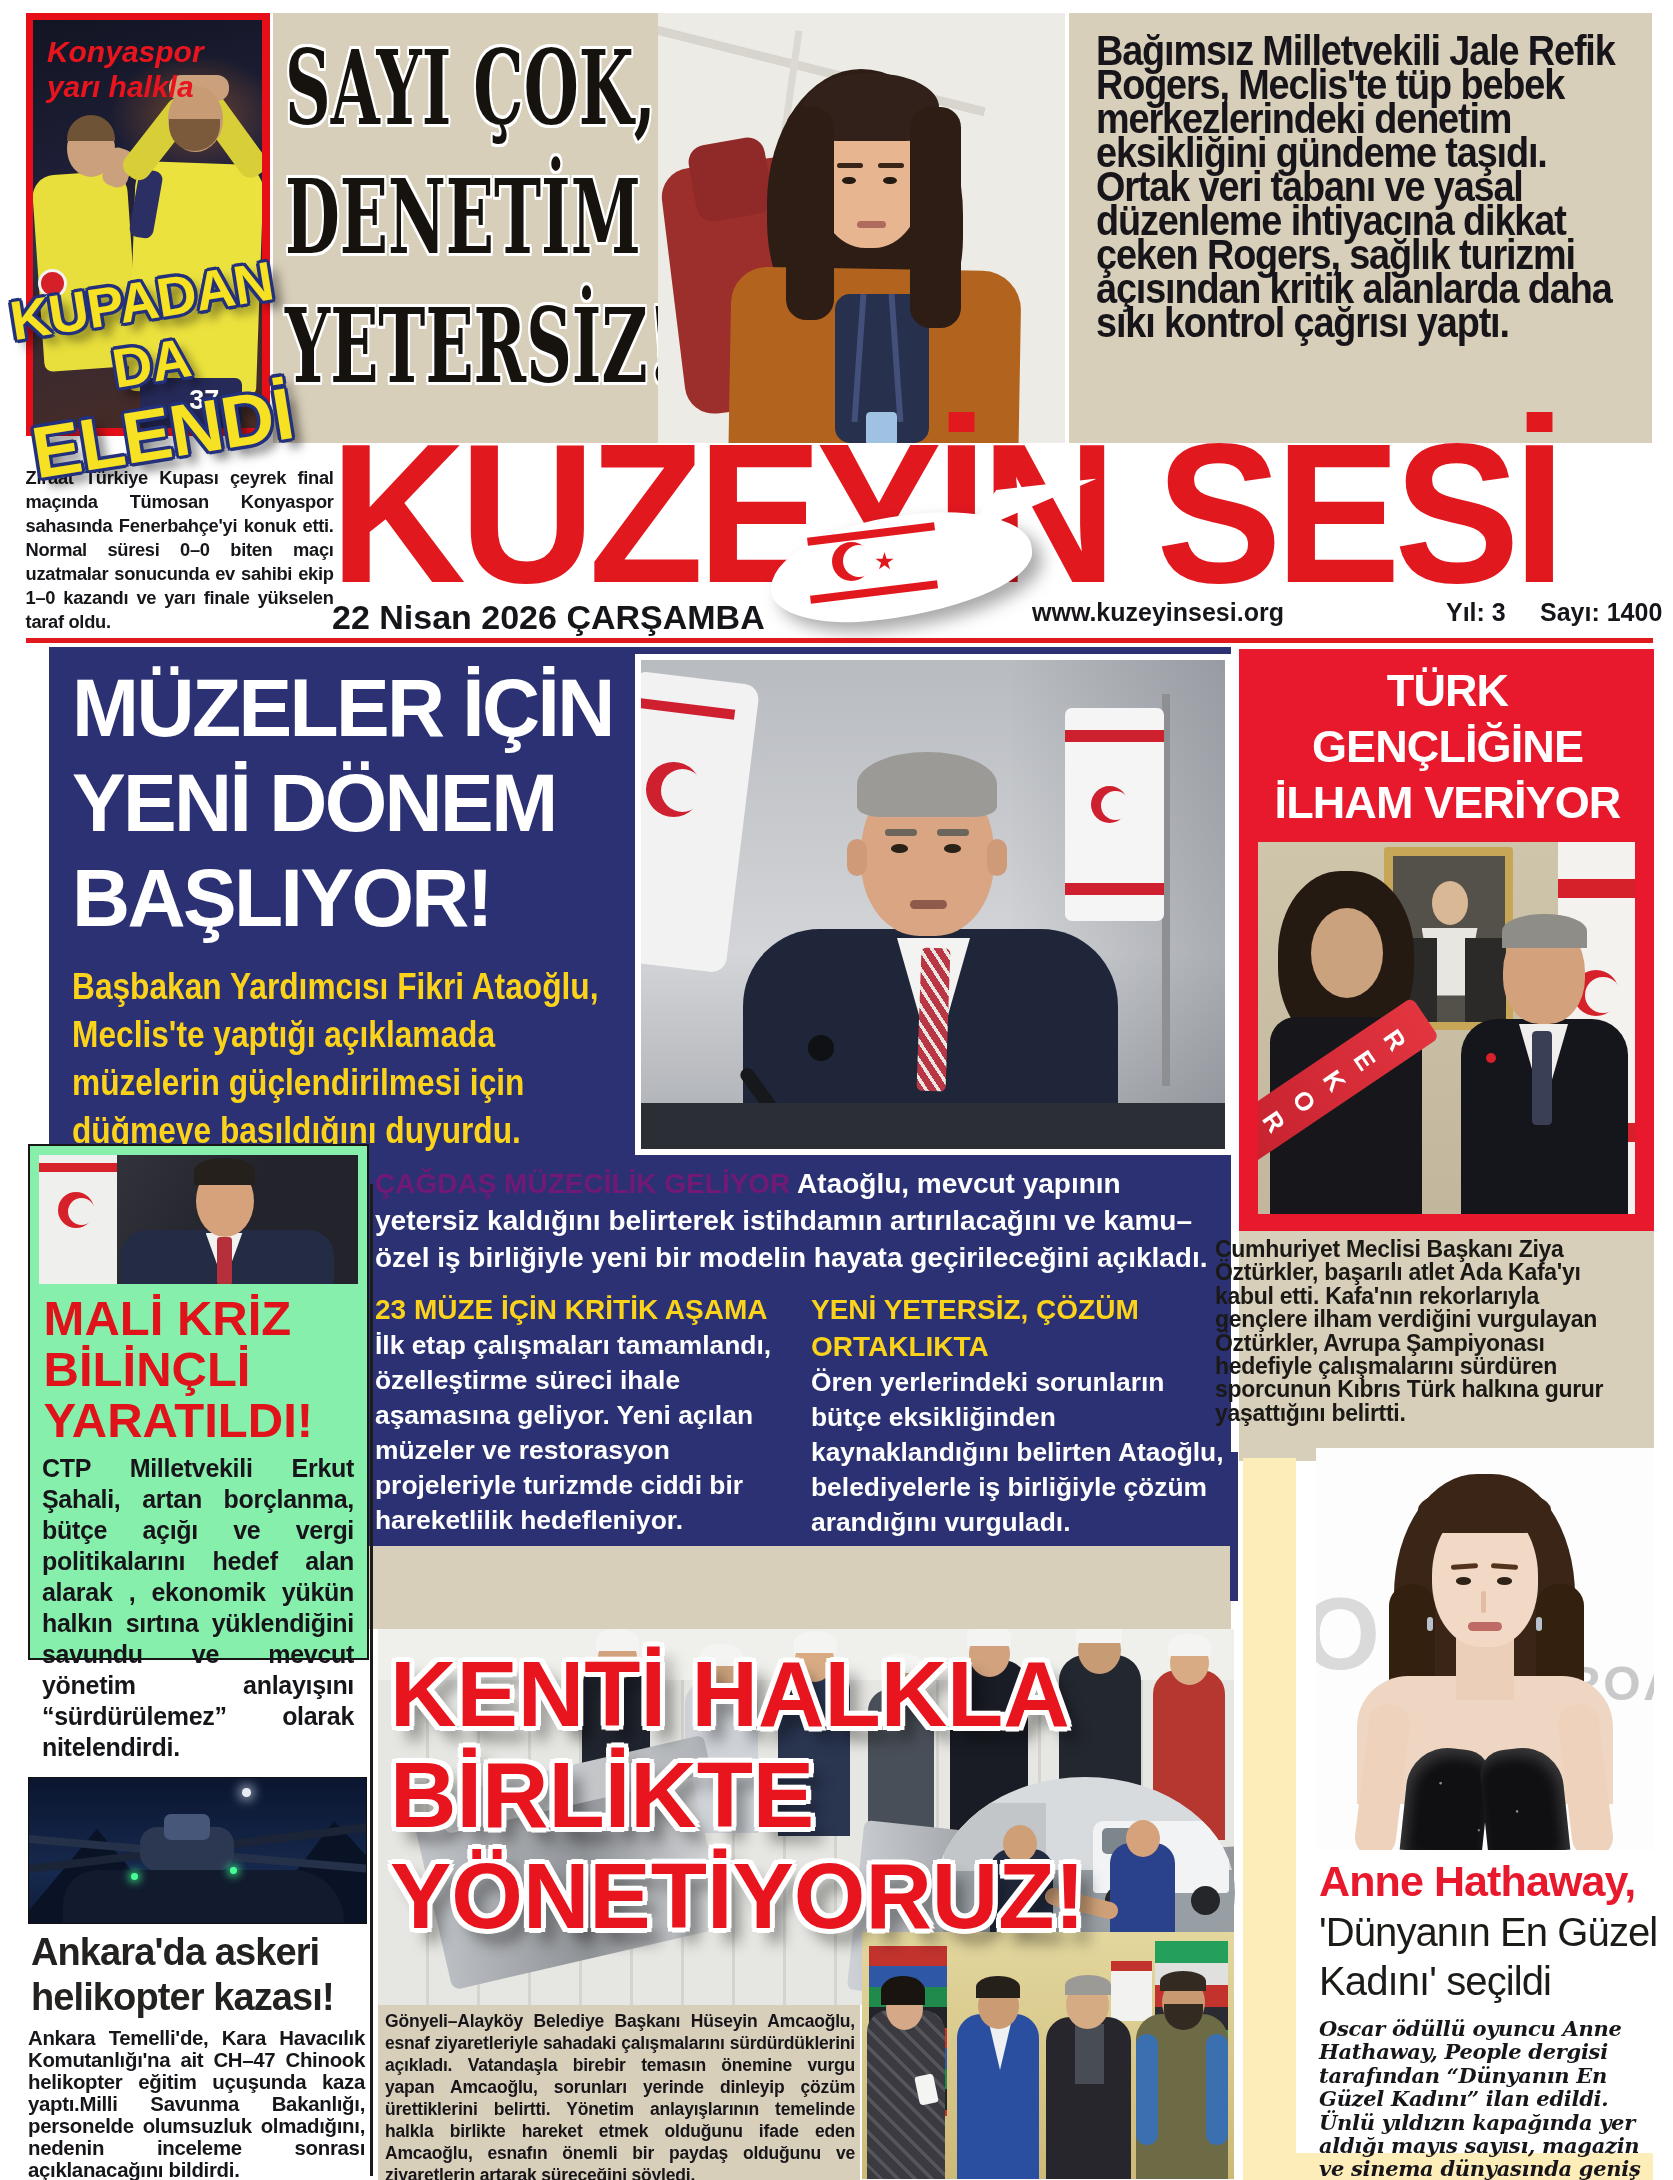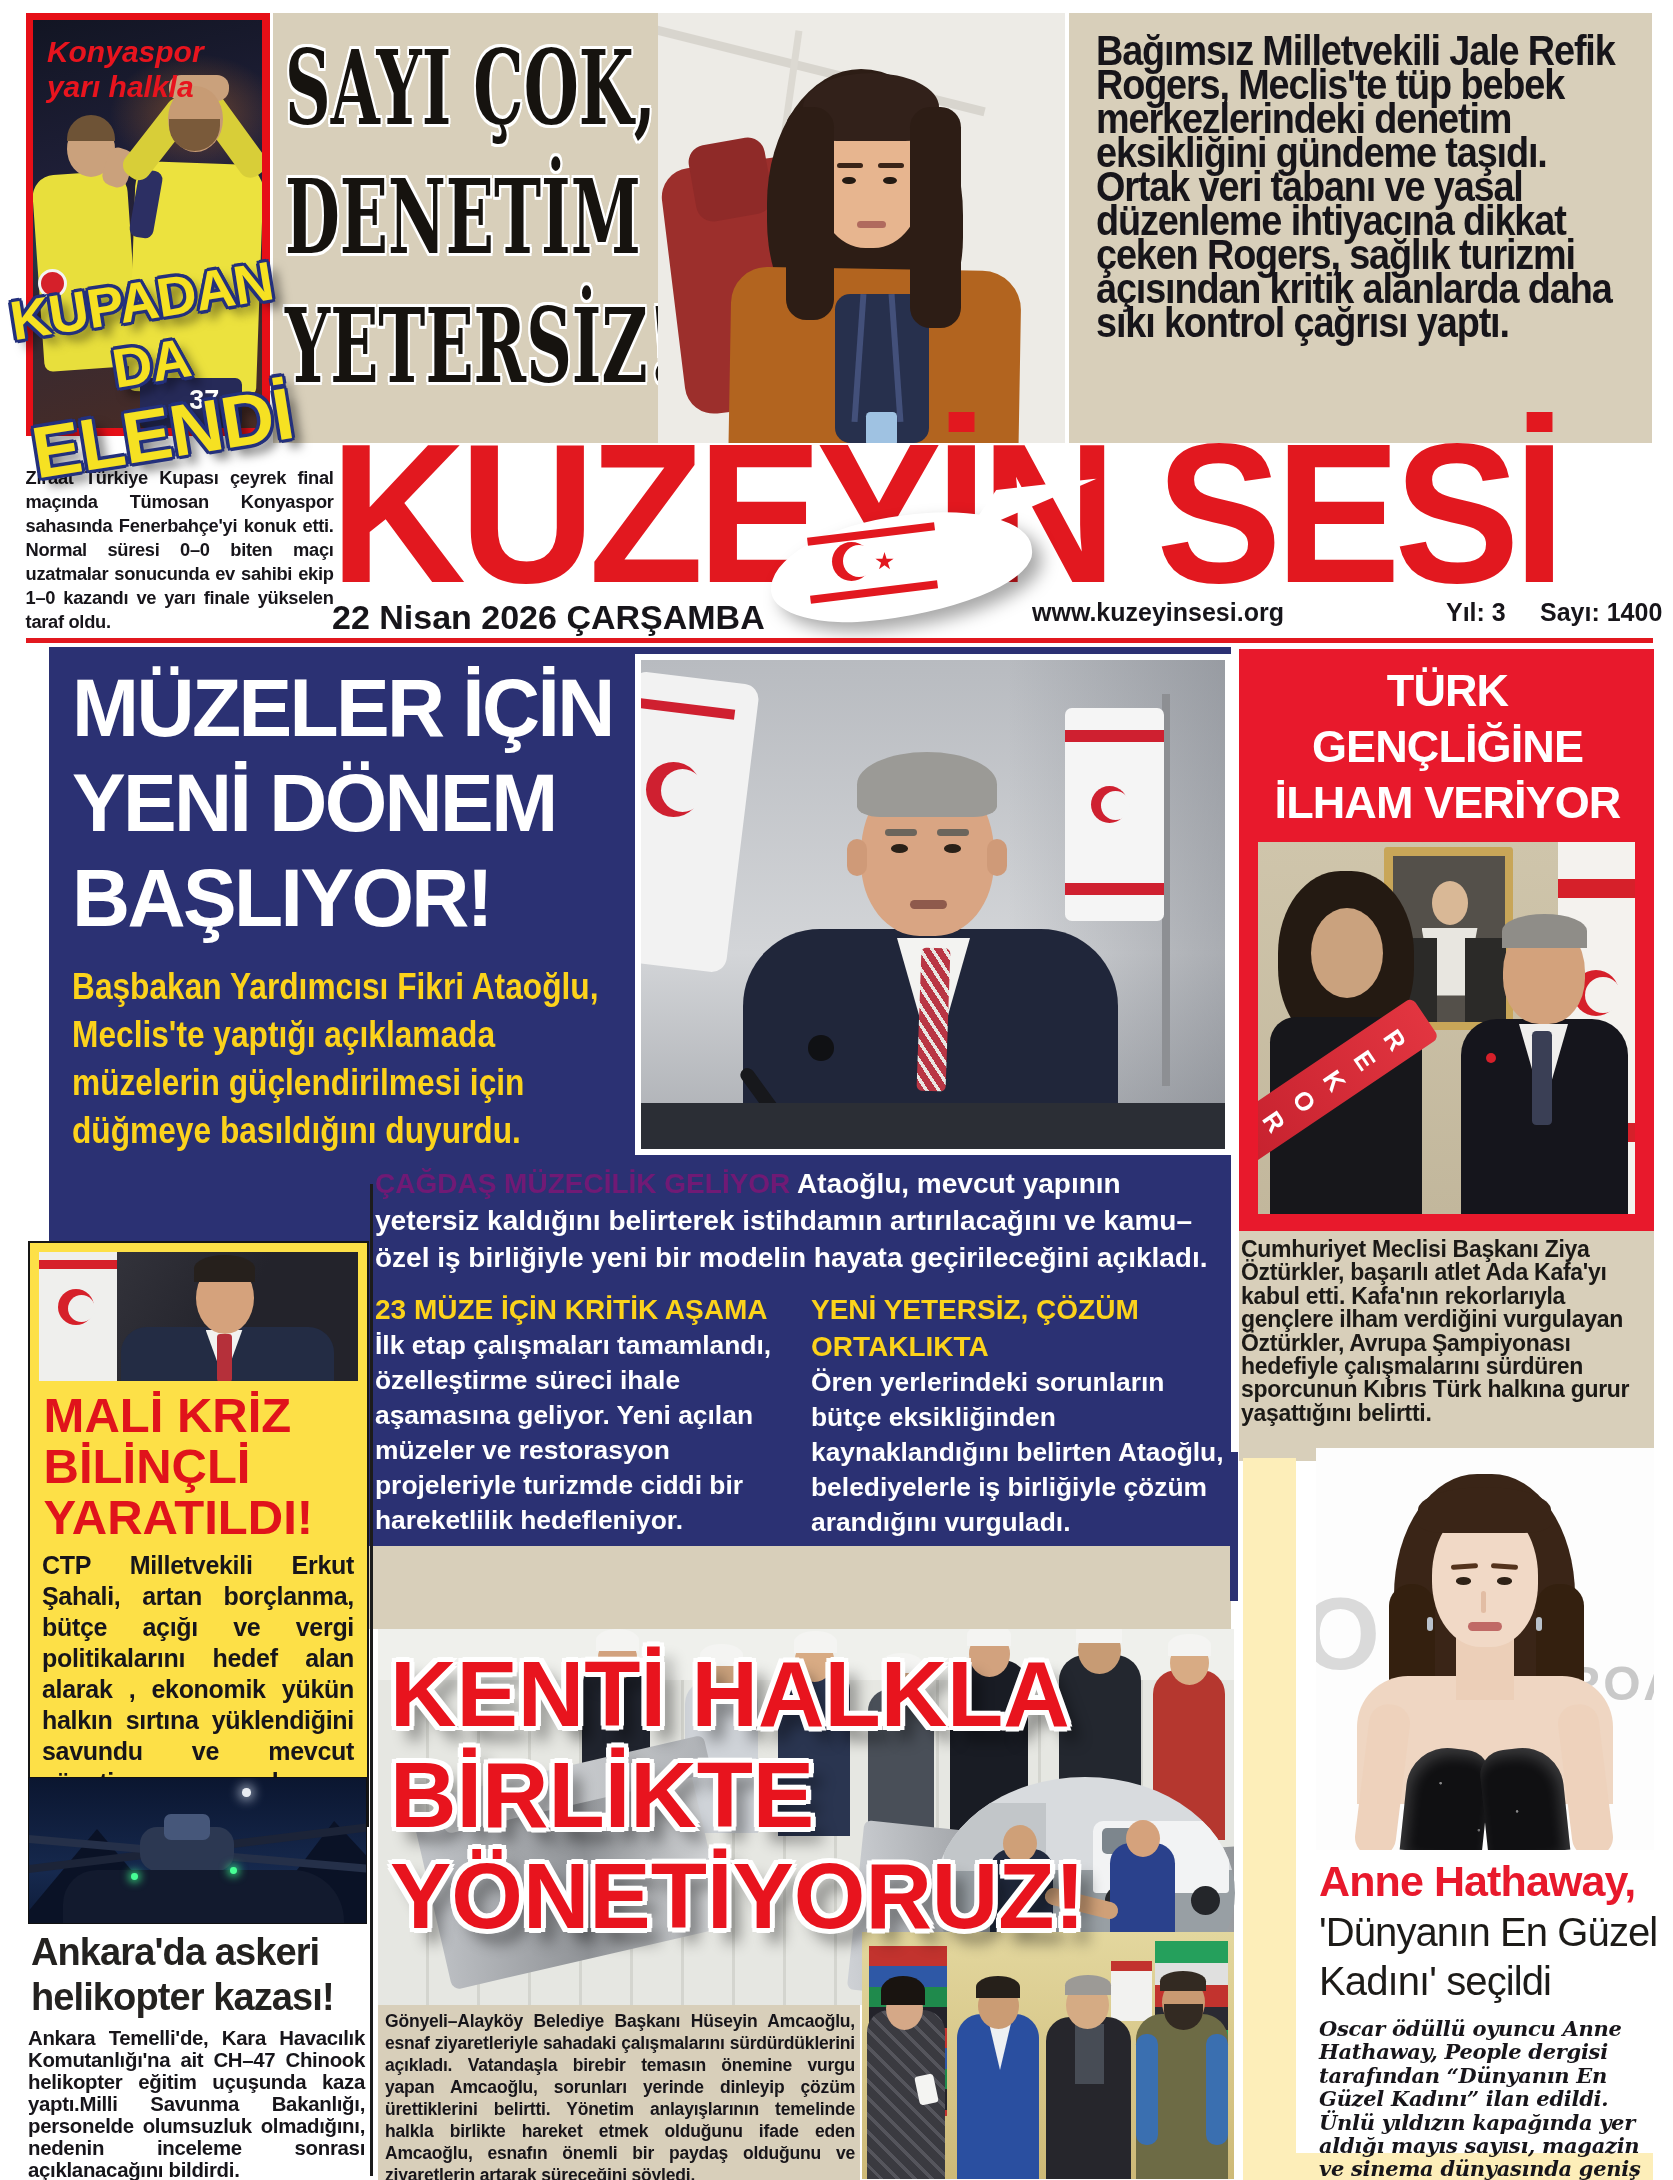--- a/index.html
+++ b/index.html
@@ -197,24 +197,24 @@
 
   <div class="abs" style="left:203px;top:177px;width:167px;height:195px;background:#15151c;border-radius:36px 36px 0 0"></div>
   <div class="abs" style="left:261px;top:182px;width:49px;height:85px;background:#f0efed;clip-path:polygon(0 0,100% 0,50% 100%)"></div>
   <div class="abs" style="left:274px;top:189px;width:20.4px;height:94px;background:#3a3f55;border-radius:4.3px"></div>
   <div class="abs" style="left:245px;top:78px;width:82px;height:104px;background:#d3a27c;border-radius:50% 50% 44% 44%"></div>
   <div class="abs" style="left:244px;top:72px;width:85px;height:34px;background:#8f8d88;border-radius:50% 50% 0 0"></div>
   <div class="abs" style="left:228px;top:211px;width:10.2px;height:10.2px;background:#d6202a;border-radius:50%"></div>
 </div>
 
 <div class="abs" style="left:1239px;top:1231px;width:415px;height:230px;background:#d8cfba"></div>
-<div class="abs b" style="left:1241px;top:1238px;width:405px;font-size:23px;line-height:23.4px;letter-spacing:-0.3px;color:#1b1916">Cumhuriyet Meclisi Başkanı Ziya Öztürkler, başarılı atlet Ada Kafa'yı kabul etti. Kafa'nın rekorlarıyla gençlere ilham verdiğini vurgulayan Öztürkler, Avrupa Şampiyonası hedefiyle çalışmalarını sürdüren sporcunun Kıbrıs Türk halkına gurur yaşattığını belirtti.</div>
+<div class="abs b" style="left:1215px;top:1238px;width:405px;font-size:23px;line-height:23.4px;letter-spacing:-0.3px;color:#1b1916">Cumhuriyet Meclisi Başkanı Ziya Öztürkler, başarılı atlet Ada Kafa'yı kabul etti. Kafa'nın rekorlarıyla gençlere ilham verdiğini vurgulayan Öztürkler, Avrupa Şampiyonası hedefiyle çalışmalarını sürdüren sporcunun Kıbrıs Türk halkına gurur yaşattığını belirtti.</div>
 
 <div class="abs" style="left:370px;top:1184px;width:2.6px;height:992px;background:#1c1c1c"></div>
-<div class="abs" style="left:28px;top:1241px;width:341px;height:586px;background:#fde047;border:2.6px solid #161616">
+<div class="abs" style="left:28px;top:1144px;width:341px;height:516px;background:#86efac;border:2.6px solid #161616">
   <div class="ph" style="left:8.5px;top:8.5px;width:319px;height:129px;background:linear-gradient(120deg,#3a3a42,#23232b 60%)">
     <div class="abs" style="left:0;top:0;width:78px;height:129px;background:#efefed">
       <div class="abs" style="left:19px;top:37px;width:36px;height:36px;background:#d6202a;border-radius:50%"></div>
       <div class="abs" style="left:29px;top:43px;width:27px;height:27px;background:#efefed;border-radius:50%"></div>
       <div class="abs" style="left:0;top:8.5px;width:78px;height:8.5px;background:#d6202a"></div>
     </div>
     <div class="abs" style="left:82px;top:75px;width:213px;height:55px;background:#232c44;border-radius:25.6px 25.6px 0 0"></div>
     <div class="abs" style="left:167px;top:78px;width:37px;height:51px;background:#f2f2f0;clip-path:polygon(0 0,100% 0,50% 100%)"></div>
     <div class="abs" style="left:178px;top:82px;width:15.3px;height:48px;background:#b5303a;border-radius:3.4px"></div>
     <div class="abs" style="left:157px;top:10.2px;width:58px;height:72px;background:#d5a27c;border-radius:50%"></div>

